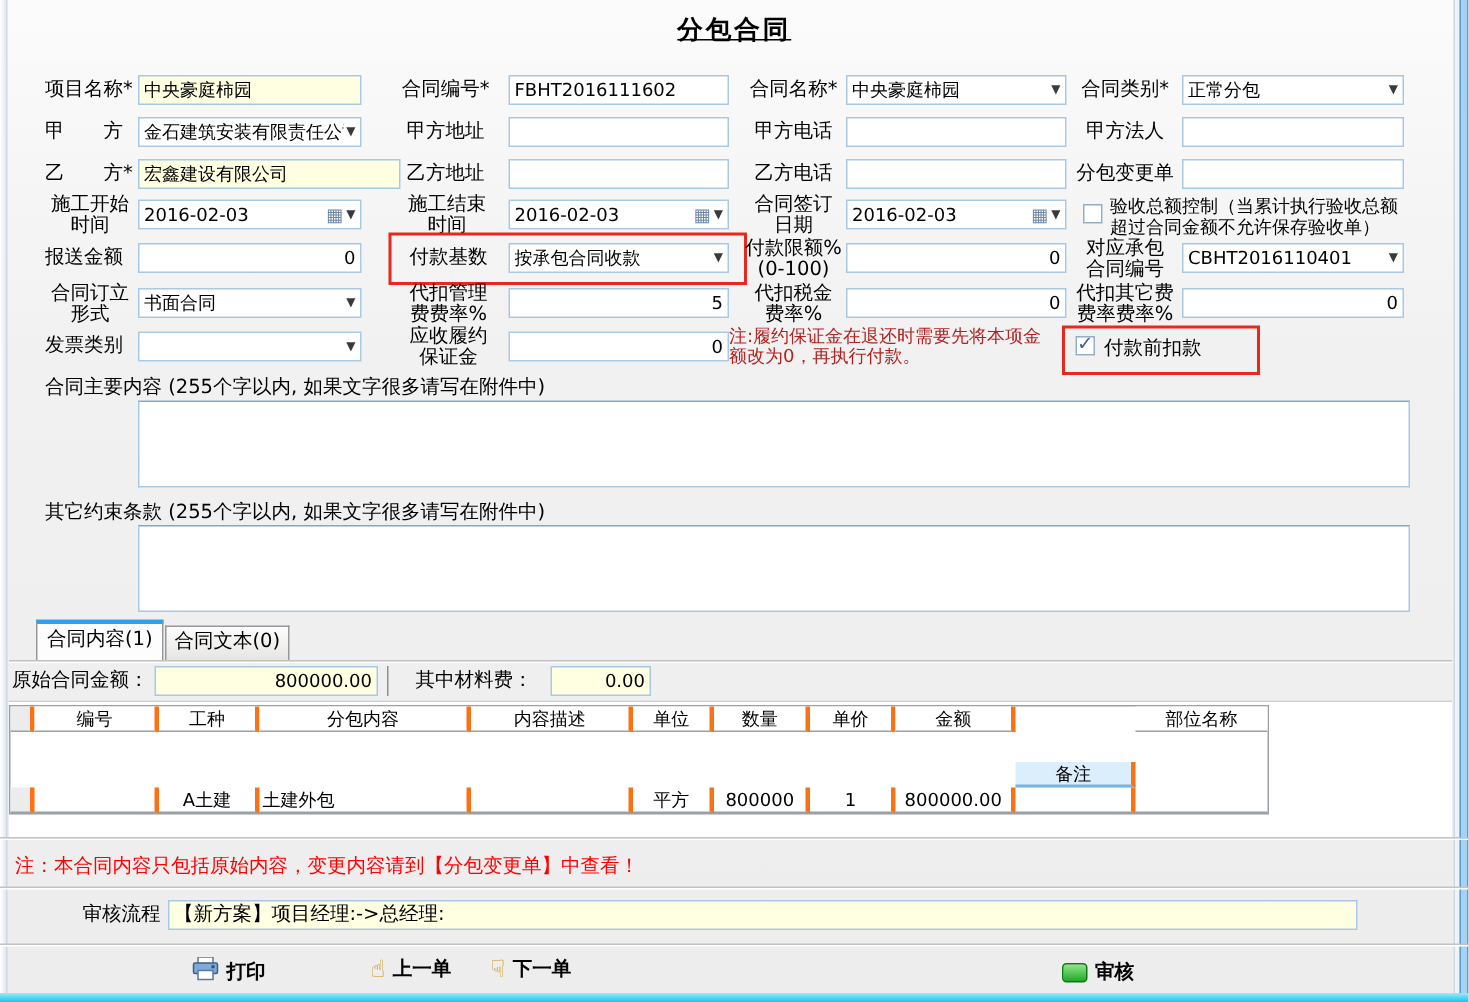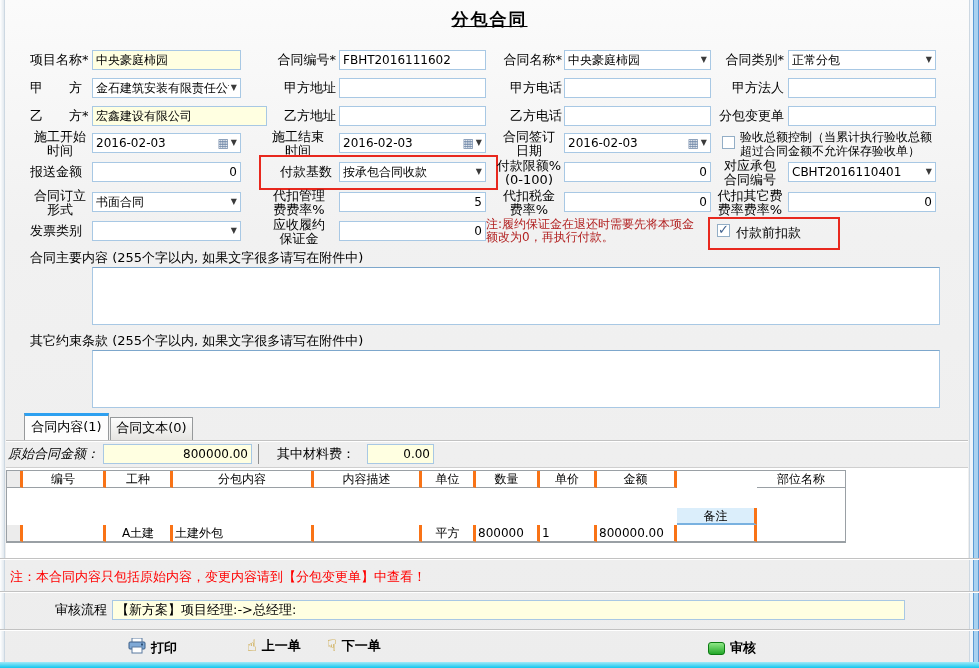--- a/index.html
+++ b/index.html
@@ -10,21 +10,21 @@
     box-sizing:border-box;
   }
   .edge-left{position:absolute;left:0;top:0;width:4px;height:663px;background:linear-gradient(90deg,#ffffff,#e2e9ef);border-right:1px solid #cdd8e2;}
   .edge-right{position:absolute;left:969px;top:0;width:10px;height:663px;background:#eef4f9;border-left:1px solid #cdd8e2;}
   .edge-right::after{content:"";position:absolute;left:3px;top:0;width:4px;height:100%;background:#a9d2f0;border-left:1px solid #5b9bd5;border-right:1px solid #5b9bd5;}
   .edge-bottom{position:absolute;left:0;top:662px;width:979px;height:6px;background:linear-gradient(180deg,#9fe9f8,#12c6ee);}
   .title{position:absolute;left:0;top:8px;width:100%;text-align:center;font-size:17px;font-weight:bold;text-decoration:underline;letter-spacing:2px;}
   .lbl{position:absolute;font-size:13px;line-height:14px;white-space:pre-line;}
   .lbl.single{line-height:20px;}
   .lbl.c1{text-align:left;}
-  .lbl.rt{text-align:right;}
+  .lbl.rt{text-align:center;}
   .lbl.ct{text-align:center;}
   .fld{
     position:absolute;height:20px;box-sizing:border-box;
     border:1px solid #a8c8e4;background:#fff;font-size:12px;line-height:18px;
     padding:0 3px;overflow:hidden;white-space:nowrap;
   }
   .fld.yellow{background:#ffffe1;}
   .fld.num{text-align:right;}
   .combo{display:flex;align-items:center;}
   .combo .val{flex:1;overflow:hidden;white-space:nowrap;}
@@ -48,21 +48,21 @@
   .amt-label{position:absolute;font-size:13px;line-height:20px;}
   .vdiv{position:absolute;width:1px;background:#8f8f8f;}
   .tbl{position:absolute;box-sizing:border-box;border:1px solid #9aa0a5;background:#fff;}
   .trow{display:flex;}
   .tcell{box-sizing:border-box;font-size:12px;line-height:16px;height:17px;overflow:hidden;white-space:nowrap;padding:0 2px;border-right:3px solid #f97316;}
   .trow.hdr .tcell{text-align:center;border-bottom:1px solid #9aa0a5;background:#fff;}
   .trow.hdr .tcell.sel{background:#ececec;}
   .trow.hdr .tcell.hl{background:#dbeefb;border-bottom:2px solid #79b1e0;}
   .trow.data .tcell{border-bottom:1px solid #9aa0a5;}
   .trow.data .tcell.sel{background:#ececec;}
-  .ta-l{text-align:left;} .ta-c{text-align:center;} .ta-r{text-align:left;}
+  .ta-l{text-align:left;} .ta-c{text-align:center;} .ta-r{text-align:center;}
   .bottom-note{position:absolute;font-size:13px;color:#ff0000;}
   .btn{position:absolute;display:flex;align-items:center;font-size:13px;font-weight:bold;cursor:default;}
   .btn .ic{margin-right:5px;display:inline-block;}
   .hand{font-size:16px;color:#c09010;line-height:16px;}
   .audit-ic{width:15px;height:11px;border:1px solid #0c7a12;border-radius:3px;background:linear-gradient(180deg,#8fe887,#23a829);}
 </style>
 </head>
 <body>
 
 <div class="window">
@@ -184,21 +184,21 @@
 
   <div class="tarea-label" style="left:30px;top:249px;">合同主要内容 (255个字以内, 如果文字很多请写在附件中)</div>
   <div class="tarea" style="left:92px;top:267px;width:846px;height:56px;"></div>
   <div class="tarea-label" style="left:30px;top:332px;">其它约束条款 (255个字以内, 如果文字很多请写在附件中)</div>
   <div class="tarea" style="left:92px;top:350px;width:846px;height:56px;"></div>
 
   <div class="tab active" style="left:8px;top:413px;width:85px;height:27px;">合同内容(1)</div>
   <div class="tab inactive" style="left:94px;top:417px;width:83px;height:23px;">合同文本(0)</div>
   <div class="hline" style="left:6px;top:440px;width:962px;"></div>
 
-  <div class="amt-label" style="left:8px;top:444px;font-style:italic;">原始合同金额：</div>
+  <div class="amt-label" style="left:8px;top:444px;">原始合同金额：</div>
   <div class="fld yellow num" style="left:103px;top:444px;width:149px;">800000.00</div>
   <div class="vdiv" style="left:258px;top:444px;height:20px;"></div>
   <div class="amt-label" style="left:277px;top:444px;">其中材料费：</div>
   <div class="fld yellow num" style="left:367px;top:444px;width:67px;">0.00</div>
 
   <div class="whitezone" style="left:6px;top:467px;width:962px;height:90px;"></div>
 
   <div class="tbl" style="left:6px;top:470px;width:840px;">
     <div class="trow hdr">
       <div class="tcell sel" style="width:16px;"></div>

